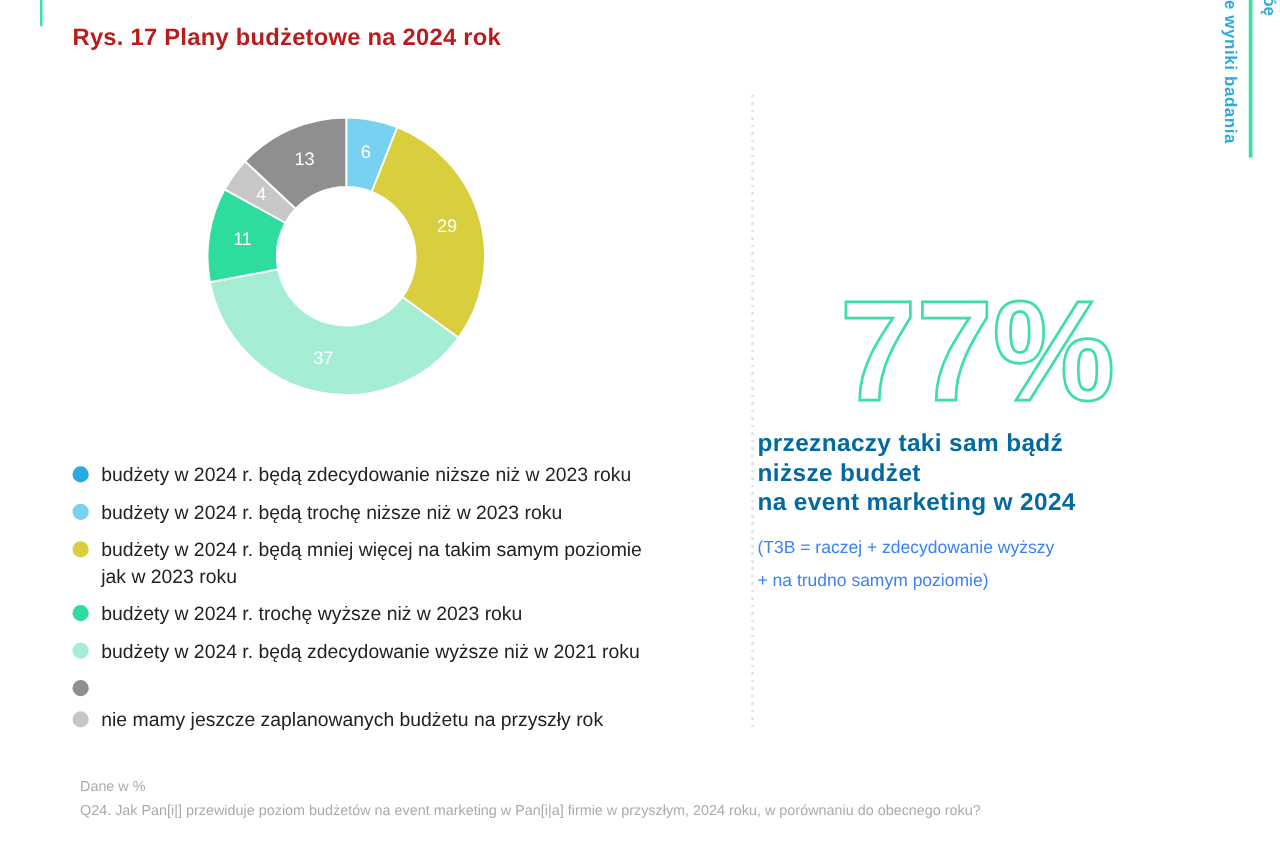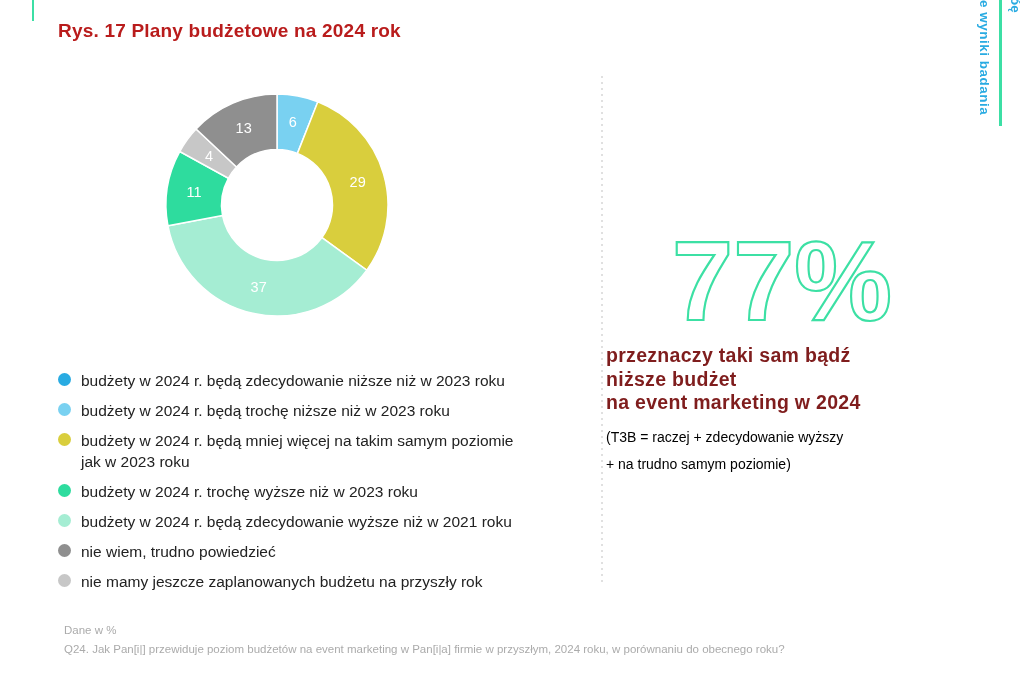--- a/index.html
+++ b/index.html
@@ -66,40 +66,39 @@
       <div class="legend-item">
         <span class="legend-dot" style="background: rgb(46, 220, 158);"></span>
         <span class="legend-label">budżety w 2024 r. trochę wyższe niż w 2023 roku</span>
       </div>
       <div class="legend-item">
         <span class="legend-dot" style="background: rgb(165, 237, 211);"></span>
         <span class="legend-label">budżety w 2024 r. będą zdecydowanie wyższe niż w 2021 roku</span>
       </div>
       <div class="legend-item">
         <span class="legend-dot" style="background: rgb(143, 143, 143);"></span>
-        <span class="legend-label">nie wiem, trudno powiedzieć</span>
       </div>
       <div class="legend-item">
         <span class="legend-dot" style="background: rgb(199, 199, 199);"></span>
         <span class="legend-label">nie mamy jeszcze zaplanowanych budżetu na przyszły rok</span>
       </div>
     </div>
 
   <div class="divider"></div>
 
   <div class="highlight">
     <svg class="bigpct" viewBox="0 0 330 112">
       <text x="165" y="102" text-anchor="middle" font-size="114" font-weight="bold" textLength="220" lengthAdjust="spacingAndGlyphs" fill="none" stroke="#3CE0A4" stroke-width="2.2">77%</text>
     </svg>
-    <div id="green-lines" class="green-lines" style="color: #7f1d1d;">
+    <div id="green-lines" class="green-lines" style="color: #0369a1;">
         <div>przeznaczy taki sam bądź</div>
         <div>niższe budżet</div>
         <div>na event marketing w 2024</div>
       </div>
-    <div id="gray-lines" class="gray-lines" style="color: #000000;">
+    <div id="gray-lines" class="gray-lines" style="color: #3b82f6;">
         <div>(T3B = raczej + zdecydowanie wyższy</div>
         <div>+ na trudno samym poziomie)</div>
       </div>
   </div>
 
   <div id="footnotes" class="footnotes">
       <div>Dane w %</div>
       <div>Q24. Jak Pan[i|] przewiduje poziom budżetów na event marketing w Pan[i|a] firmie w przyszłym, 2024 roku, w porównaniu do obecnego roku?</div>
     </div>
 

